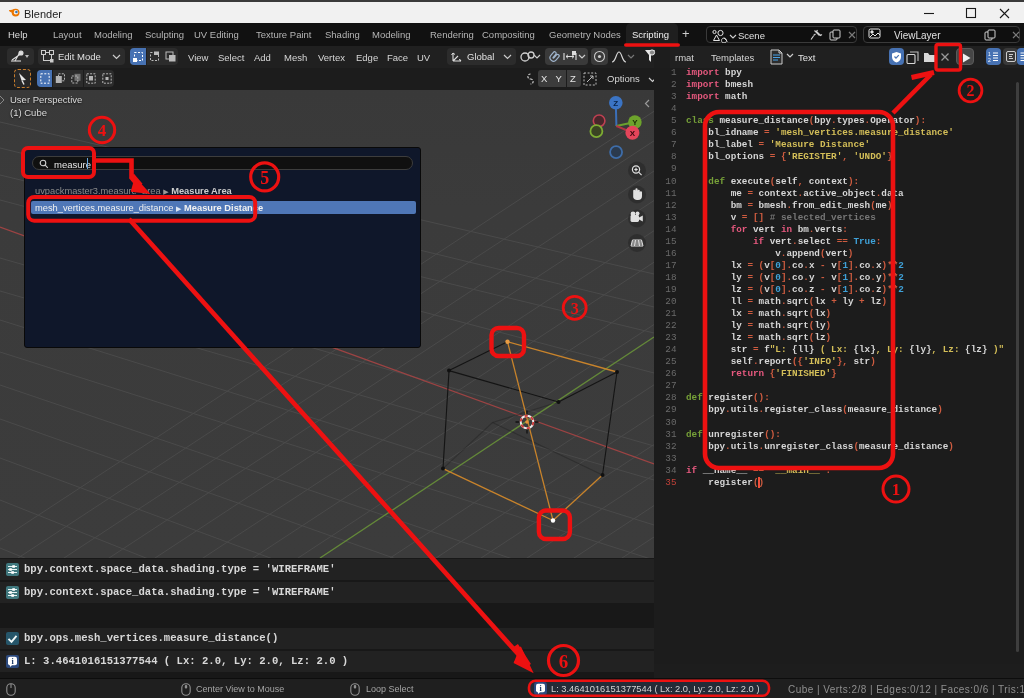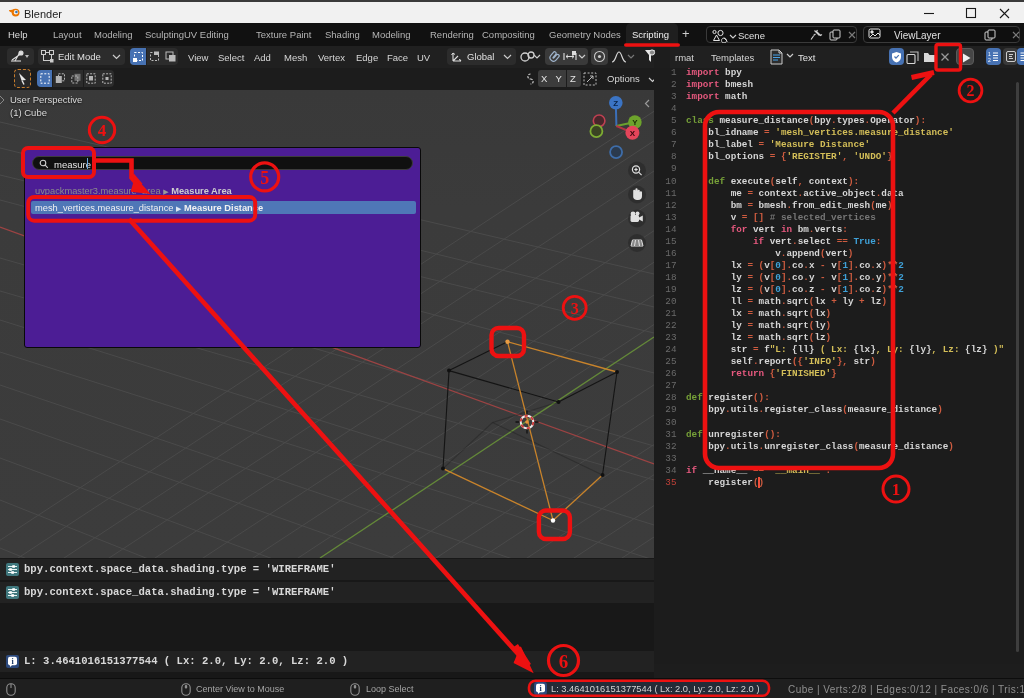--- a/index.html
+++ b/index.html
@@ -15,21 +15,21 @@
 
 #vheader{position:absolute;left:0;top:46px;width:654px;height:22px;background:#202020}
 #theader{position:absolute;left:670px;top:46px;width:370px;height:22px;background:#202020}
 #toolsrow{position:absolute;left:0;top:68px;width:654px;height:22px;background:#1c1c1c}
 .menu{position:absolute;top:5.5px;font-size:9.5px;color:#d6d6d6}
 .wdg{position:absolute;background:#2c2c2c;border-radius:4px;color:#e0e0e0;font-size:9.5px}
 
 #viewport{position:absolute;left:0;top:90px;width:654px;height:468px;background:#3b3b3b;overflow:hidden}
 #vplabel{position:absolute;left:10px;top:2.5px;color:#d9d9d9;font-size:9.5px;line-height:13.5px;text-shadow:0 1px 2px rgba(0,0,0,.7)}
 
-#popup{position:absolute;left:24px;top:57px;width:397px;height:201px;background:#4c1d95;border:1px solid #090909;border-radius:3px}
+#popup{position:absolute;left:24px;top:57px;width:397px;height:201px;background:#0f172a;border:1px solid #090909;border-radius:3px}
 #searchfield{position:absolute;left:7px;top:8px;width:381px;height:14px;background:#101010;border:1px solid #3d3d3d;border-radius:7px}
 
 #console{position:absolute;left:0;top:558px;width:654px;height:120px;background:#181818;font-family:"Liberation Mono",monospace;font-size:10.6px;font-weight:bold;color:#d8d8d8}
 .crow{position:absolute;left:0;width:654px;height:21px;background:#222}
 .crow .t{position:absolute;left:24px;top:4px;white-space:pre}
 .cicon{position:absolute;left:6px;top:4px;width:13px;height:13px;border-radius:2px}
 
 #teditor{position:absolute;left:654px;top:68px;width:370px;height:596px;background:#1c1c1c;font-family:"Liberation Mono",monospace;font-size:9.3px;font-weight:bold;color:#d6d6d6}
 .ln{position:absolute;width:22.5px;text-align:right;color:#6a6a6a;font-weight:normal}
 .cl{position:absolute;left:32px;white-space:pre}
@@ -62,21 +62,21 @@
         <rect x="61.5" y="6.5" width="9" height="9"></rect>
         <path d="M95 7 l9 9 M104 7 l-9 9"></path>
       </g>
     </svg>
   </div>
   <div id="tabsrow">
     <span class="tab" style="left:8px;color:#dedede">Help</span>
     <span class="tab" style="left:53px">Layout</span>
     <span class="tab" style="left:94px">Modeling</span>
     <span class="tab" style="left:145px">Sculpting</span>
-    <span class="tab" style="left:184px">UV Editing</span>
+    <span class="tab" style="left:194px">UV Editing</span>
     <span class="tab" style="left:256px">Texture Paint</span>
     <span class="tab" style="left:325px">Shading</span>
     <span class="tab" style="left:372px">Modeling</span>
     <span class="tab" style="left:430px">Rendering</span>
     <span class="tab" style="left:482px">Compositing</span>
     <span class="tab" style="left:549px">Geometry Nodes</span>
     <div id="acttab"></div>
     <span class="tab" style="left:632px;color:#f0f0f0">Scripting</span>
     <span class="tab" style="left:682px;top:3px;font-size:13px;color:#cdcdcd">+</span>
     <div class="wdg" style="left:706px;top:3px;width:151px;height:17px;background:#0f0f0f;border:1px solid #3a3a3a;border-radius:4px">
@@ -482,20 +482,28 @@
     <div class="crow" style="top:24px">
       <div class="cicon" style="background:#40787e">
         <svg width="13" height="13" viewBox="0 0 13 13">
             <path d="M2 3.5 h9 M2 6.5 h9 M2 9.5 h9" stroke="#e8f4f4" stroke-width="1.1"></path>
             <rect x="6.3" y="2.2" width="2.6" height="2.6" fill="#fff"></rect>
             <rect x="3.2" y="5.2" width="2.6" height="2.6" fill="#fff"></rect>
             <rect x="5.3" y="8.2" width="2.6" height="2.6" fill="#fff"></rect>
           </svg>
       </div>
       <span class="t">bpy.context.space_data.shading.type = 'WIREFRAME'</span>
+    </div>
+    <div class="crow" style="top:70px">
+      <div class="cicon" style="background:#26566a">
+        <svg width="13" height="13" viewBox="0 0 13 13">
+            <path d="M2.5 6.8 l3 3 L10.5 3.8" stroke="#f2f8f8" stroke-width="1.9" fill="none"></path>
+          </svg>
+      </div>
+      <span class="t">bpy.ops.mesh_vertices.measure_distance()</span>
     </div>
     <div class="crow" style="top:93px">
       <div class="cicon" style="background:#2d4a7d">
         <svg width="13" height="13" viewBox="0 0 13 13">
             <rect x="2" y="1.8" width="9" height="8.4" rx="2" fill="#fff"></rect>
             <path d="M3.5 9 L7 9 L4.2 12 z" fill="#fff"></path>
             <text x="6.6" y="8.7" font-size="8" font-weight="bold" fill="#1d3a68" text-anchor="middle" font-family="Liberation Serif">i</text>
           </svg>
       </div>
       <span class="t">L: 3.4641016151377544 ( Lx: 2.0, Ly: 2.0, Lz: 2.0 )</span>

